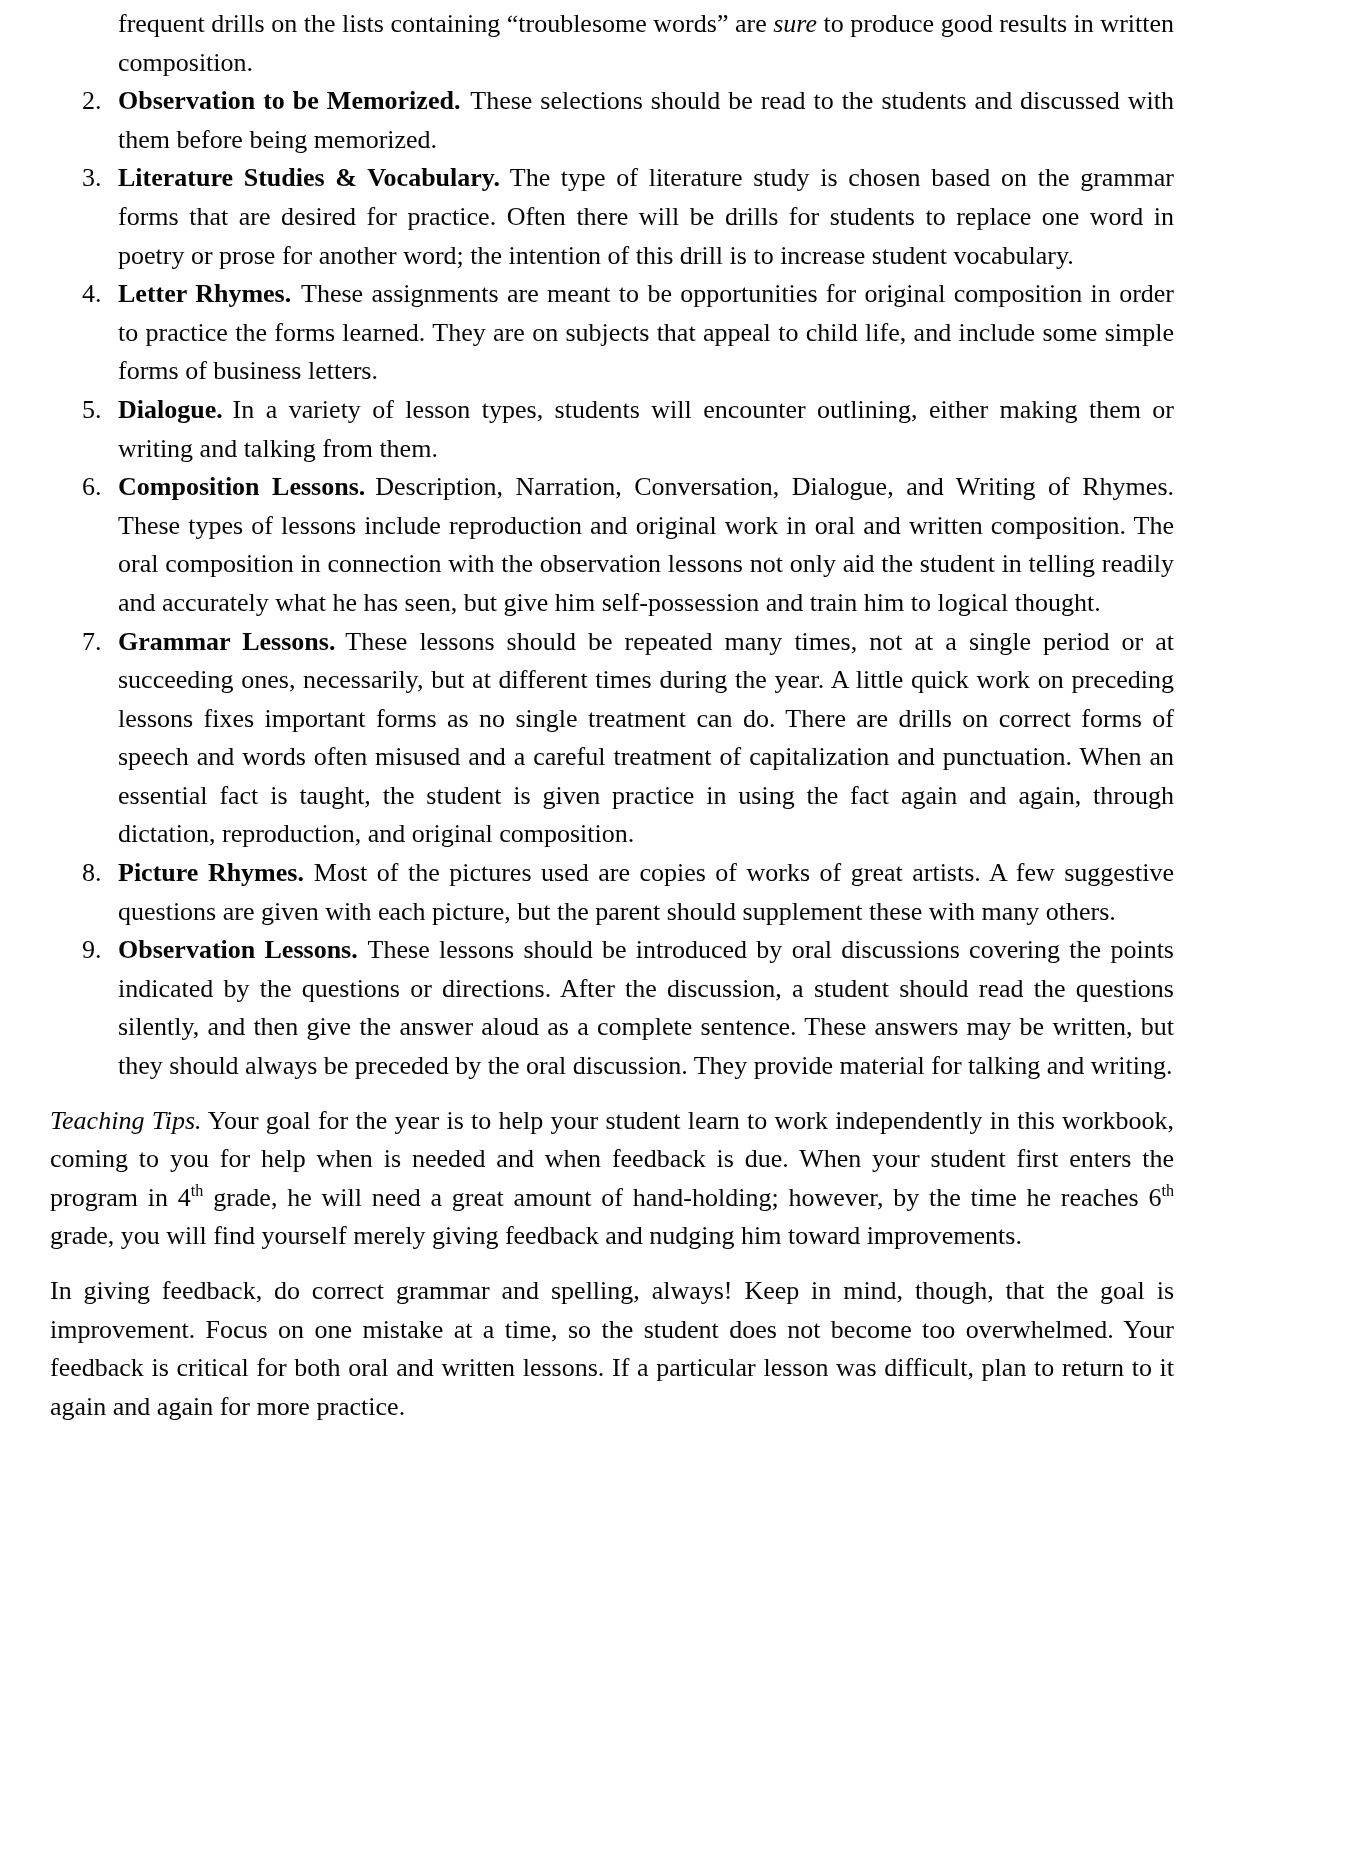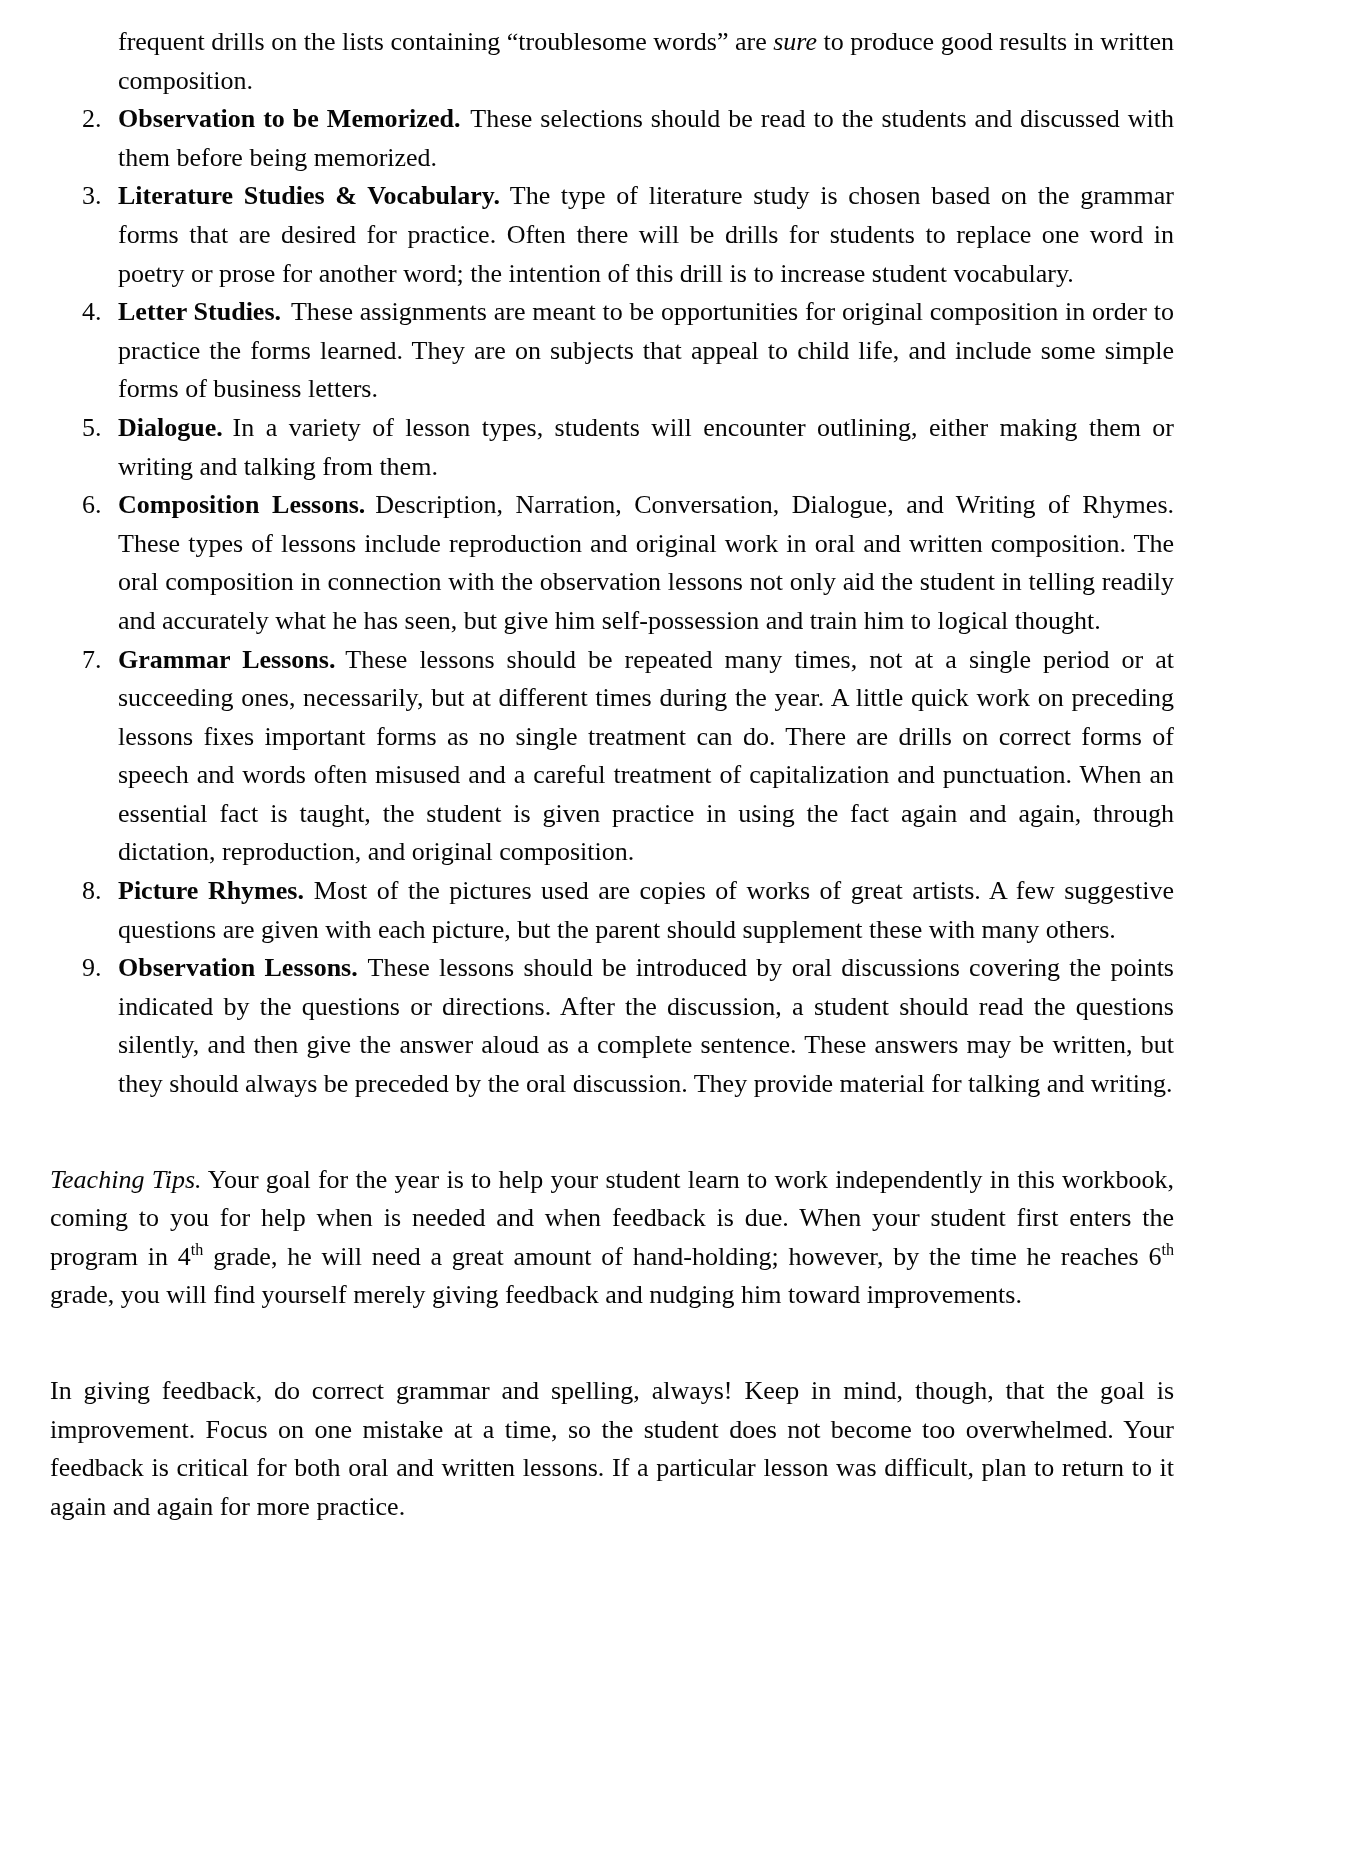--- a/index.html
+++ b/index.html
@@ -10,21 +10,21 @@
   body {
     width: 1369px;
     min-height: 1876px;
     font-family: "Liberation Serif", serif;
     color: #060606;
   }
   .page {
     box-sizing: border-box;
     width: 1263px;
     min-height: 1876px;
-    padding: 23px 89px 60px 50px;
+    padding: 5px 89px 60px 50px;
     font-size: 26px;
     line-height: 38.6px;
   }
   .intro {
     margin-left: 68px;
     text-align: justify;
   }
   .lesson-list {
     margin: 0;
     padding: 0;
@@ -40,21 +40,21 @@
   }
   .item-content {
     flex: 1;
     text-align: justify;
   }
   .item-title {
     font-weight: bold;
     margin-right: 0.38em;
   }
   .para {
-    margin: 57px 0 0 0;
+    margin: 16px 0 0 0;
     text-align: justify;
   }
   em { font-style: italic; }
   sup {
     font-size: 62%;
     vertical-align: super;
     line-height: 0;
   }
 </style>
 </head>
@@ -66,21 +66,21 @@
       <li class="list-item">
         <div class="num-col">2.</div>
         <div class="item-content"><span class="item-title">Observation to be Memorized.</span><span>These selections should be read to the students and discussed with them before being memorized.</span></div>
       </li>
       <li class="list-item">
         <div class="num-col">3.</div>
         <div class="item-content"><span class="item-title">Literature Studies &amp; Vocabulary.</span><span>The type of literature study is chosen based on the grammar forms that are desired for practice. Often there will be drills for students to replace one word in poetry or prose for another word; the intention of this drill is to increase student vocabulary.</span></div>
       </li>
       <li class="list-item">
         <div class="num-col">4.</div>
-        <div class="item-content"><span class="item-title">Letter Studies.</span><span>These assignments are meant to be opportunities for original composition in order to practice the forms learned. They are on subjects that appeal to child life, and include some simple forms of business letters.</span></div>
+        <div class="item-content"><span class="item-title">Letter Rhymes.</span><span>These assignments are meant to be opportunities for original composition in order to practice the forms learned. They are on subjects that appeal to child life, and include some simple forms of business letters.</span></div>
       </li>
       <li class="list-item">
         <div class="num-col">5.</div>
         <div class="item-content"><span class="item-title">Dialogue.</span><span>In a variety of lesson types, students will encounter outlining, either making them or writing and talking from them.</span></div>
       </li>
       <li class="list-item">
         <div class="num-col">6.</div>
         <div class="item-content"><span class="item-title">Composition Lessons.</span><span>Description, Narration, Conversation, Dialogue, and Writing of Rhymes. These types of lessons include reproduction and original work in oral and written composition. The oral composition in connection with the observation lessons not only aid the student in telling readily and accurately what he has seen, but give him self-possession and train him to logical thought.</span></div>
       </li>
       <li class="list-item">

